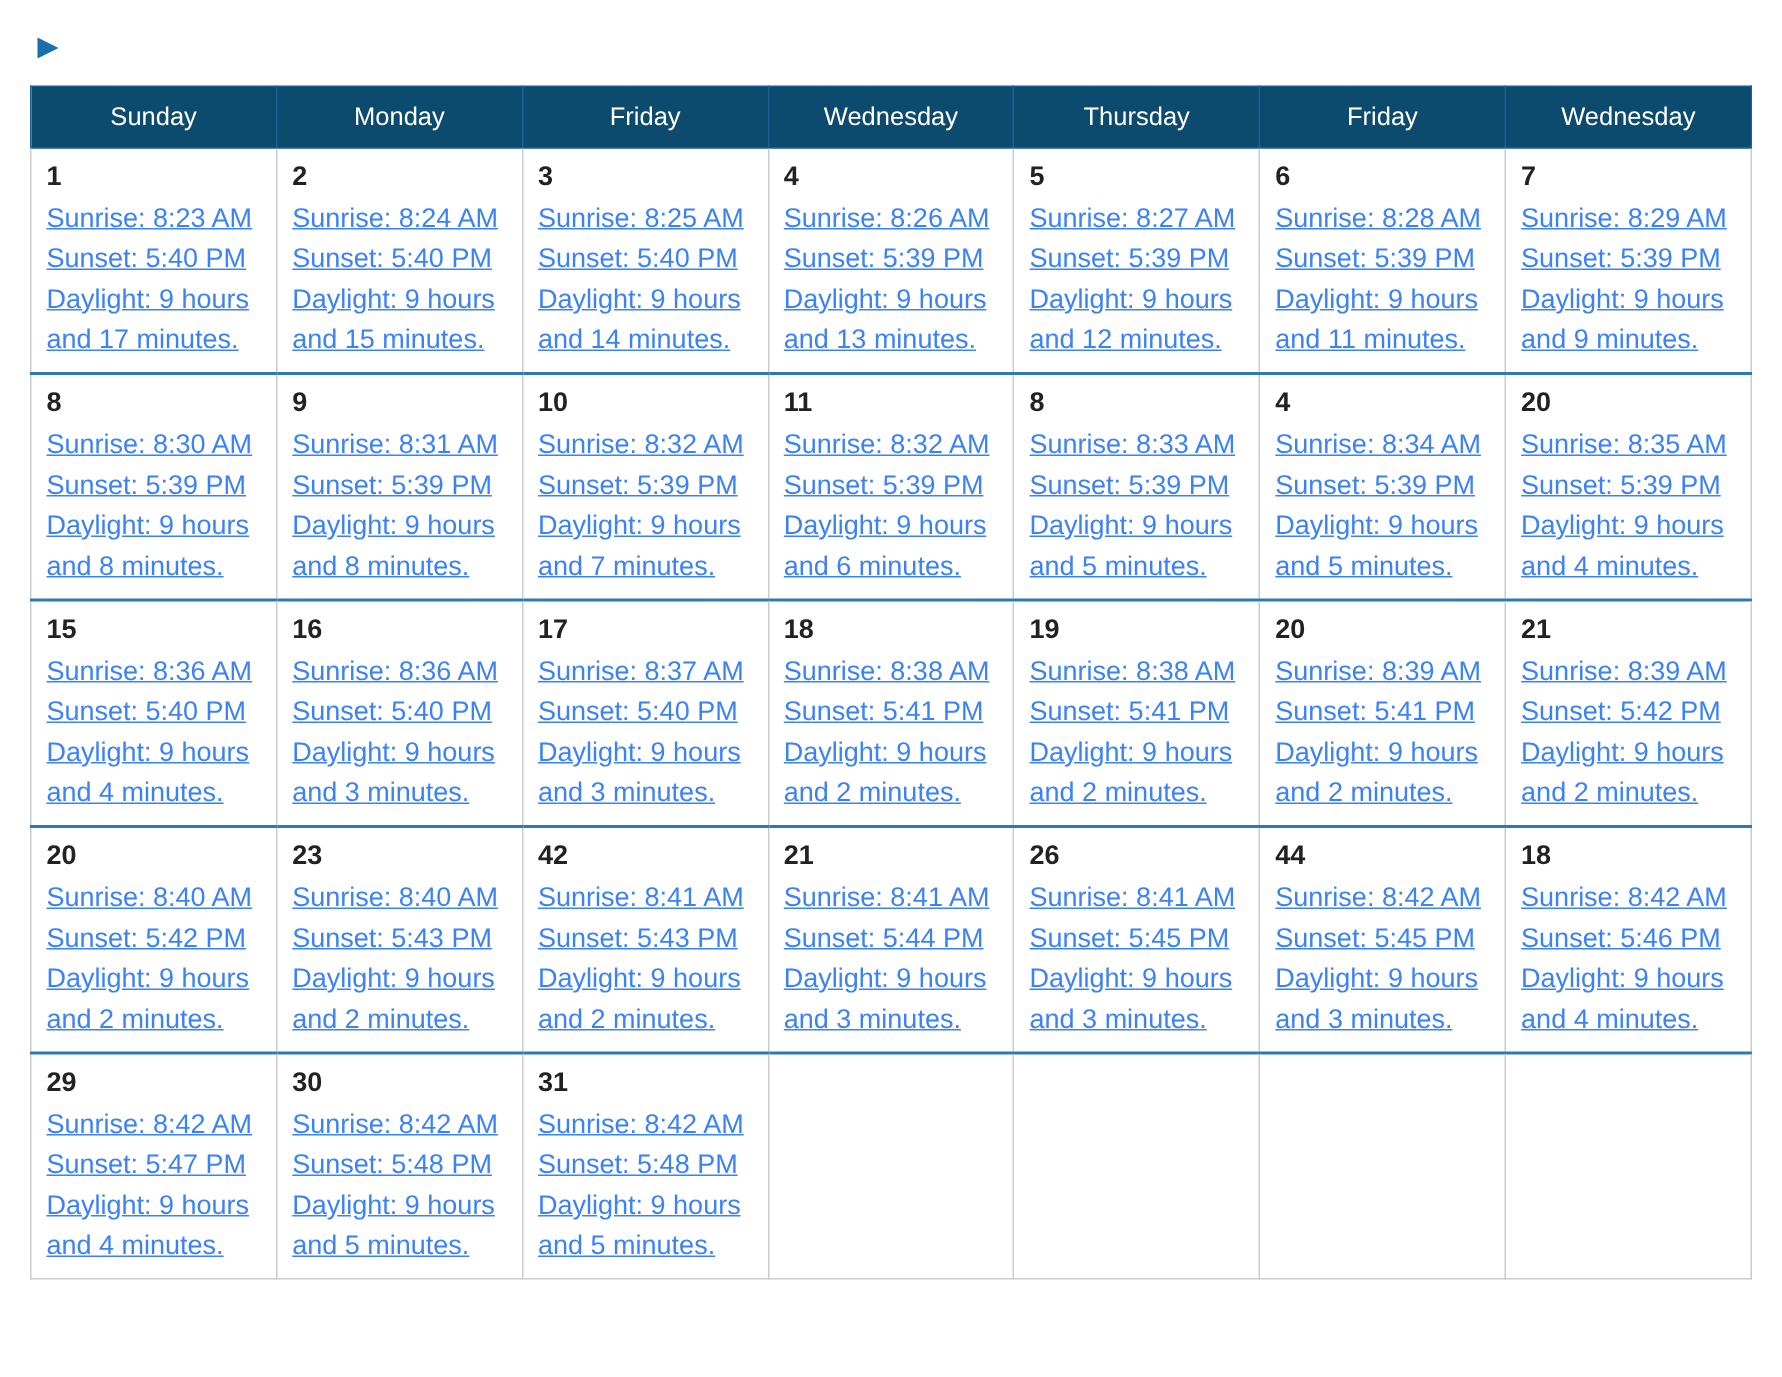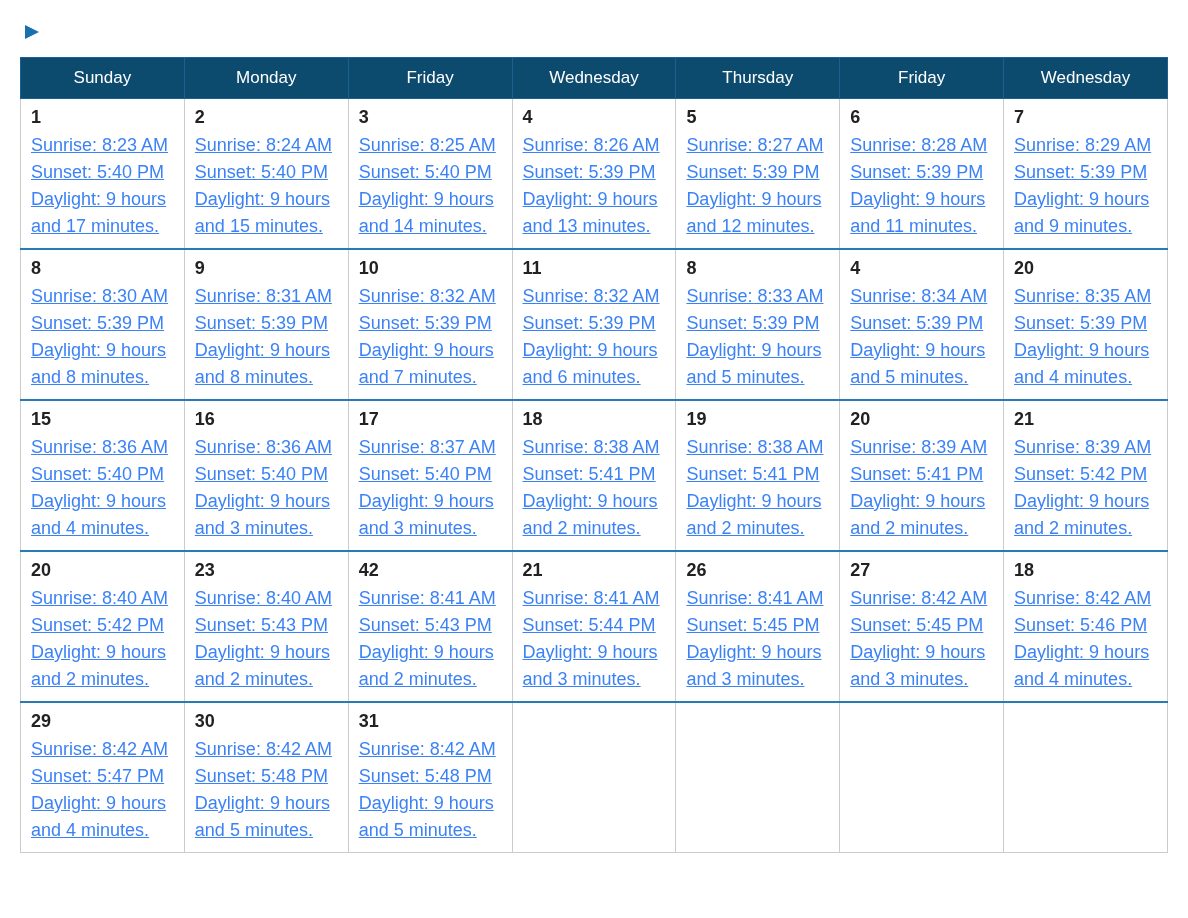--- a/index.html
+++ b/index.html
@@ -232,21 +232,21 @@
         </td>
         <td>
           <span class="day-number">21</span>
           <span class="day-info">Sunrise: 8:41 AM<br>Sunset: 5:44 PM<br>Daylight: 9 hours and 3 minutes.</span>
         </td>
         <td>
           <span class="day-number">26</span>
           <span class="day-info">Sunrise: 8:41 AM<br>Sunset: 5:45 PM<br>Daylight: 9 hours and 3 minutes.</span>
         </td>
         <td>
-          <span class="day-number">27</span>
+          <span class="day-number">44</span>
           <span class="day-info">Sunrise: 8:42 AM<br>Sunset: 5:45 PM<br>Daylight: 9 hours and 3 minutes.</span>
         </td>
         <td>
           <span class="day-number">18</span>
           <span class="day-info">Sunrise: 8:42 AM<br>Sunset: 5:46 PM<br>Daylight: 9 hours and 4 minutes.</span>
         </td>
       </tr>
       <tr class="row-separator">
         <td>
           <span class="day-number">29</span>

